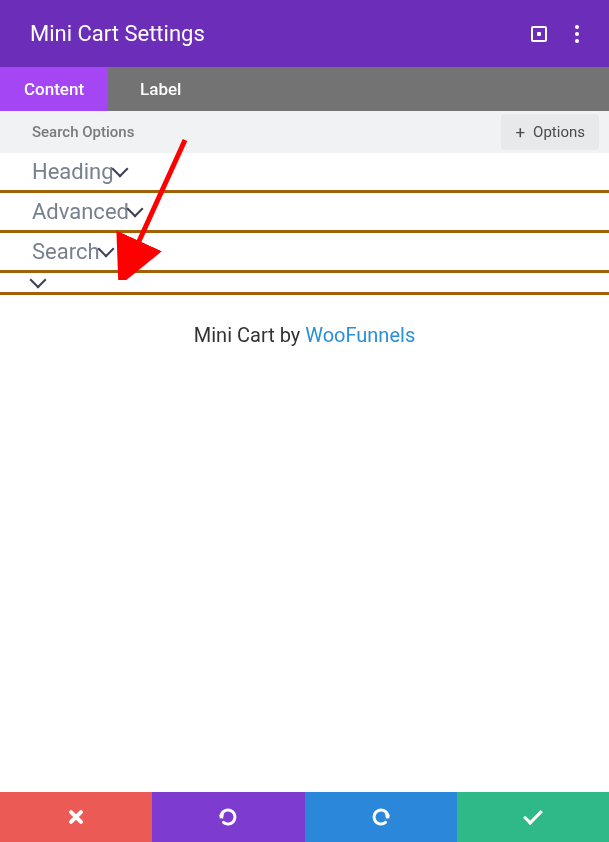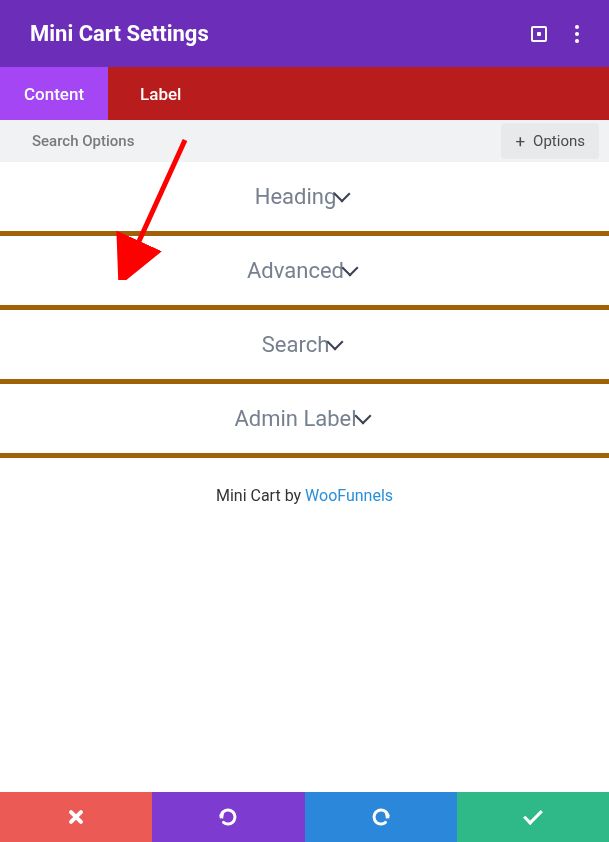--- a/index.html
+++ b/index.html
@@ -1,38 +1,38 @@
 <!DOCTYPE html>
 <html><head>
 <meta charset="utf-8">
 <style>
 *{margin:0;padding:0;box-sizing:border-box;font-family:-apple-system,BlinkMacSystemFont,"Segoe UI",Roboto,sans-serif}
 body{width:609px;height:842px;background:#fff;position:relative;overflow:hidden}
 .header{background:#6c2eb9;height:67px;display:flex;align-items:center;padding:0 30px;justify-content:space-between}
-.header-title{color:#fff;font-size:22px;font-weight:700}
+.header-title{color:#fff;font-size:22px;font-weight:400}
 .header-actions{display:flex;gap:28px;align-items:center}
 .icon-expand{width:16px;height:16px;border:2px solid #fff;position:relative;border-radius:2px}
 .icon-expand::after{content:"";position:absolute;width:4px;height:4px;background:#fff;top:50%;left:50%;transform:translate(-50%,-50%);border-radius:1px}
 .icon-dots{display:flex;flex-direction:column;gap:3px}
 .icon-dots span{width:4px;height:4px;background:#fff;border-radius:50%}
-.tabs{background:#b91c1c;height:53px;display:flex}
+.tabs{background:#737373;height:44px;display:flex}
 .tab{color:#fff;font-size:17px;padding:0 24px;display:flex;align-items:center;cursor:pointer;font-weight:500}
 .tab.active{background:#a446f4}
 .tab:nth-child(2){padding:0 32px}
 .tab:nth-child(3){padding:0 36px}
 .search-bar{background:#f0f2f4;height:42px;display:flex;align-items:center;justify-content:space-between;padding:0 10px 0 32px}
 .search-input{border:none;background:transparent;font-size:15px;color:#7a7a7a;outline:none;width:300px}
 .search-input::placeholder{color:#7a7a7a;font-weight:500}
 .filter-btn{background:#e8e9eb;border:none;padding:9px 14px;border-radius:4px;display:flex;align-items:center;gap:8px;cursor:pointer;color:#4a4a4a;font-size:15px}
 .filter-btn .plus{font-size:17px;line-height:1}
-.section{border-bottom:5px solid #a16207;padding:22px 32px;display:flex;align-items:center;justify-content:center;cursor:pointer}
+.section{border-bottom:3px solid #a16207;padding:6px 32px;display:flex;align-items:center;justify-content:flex-start;cursor:pointer}
 .section-title{font-size:22px;color:#76808f;font-weight:400}
 .chevron{width:12px;height:12px;border-right:2px solid #3a4152;border-bottom:2px solid #3a4152;transform:rotate(45deg);margin-right:6px;margin-top:-5px}
 .section:first-of-type{border-top:1px solid #e8e8e8}
-.footer-text{text-align:center;padding:28px 16px;font-size:16px;color:#333}
+.footer-text{text-align:center;padding:28px 16px;font-size:20px;color:#333}
 .footer-text a{color:#2a8fd9;text-decoration:none}
 .bottom-bar{position:absolute;bottom:0;left:0;right:0;display:flex;height:50px}
 .btn-close{flex:1;background:#eb5a55;display:flex;align-items:center;justify-content:center;cursor:pointer}
 .btn-undo{flex:1;background:#7e3bd0;display:flex;align-items:center;justify-content:center;cursor:pointer}
 .btn-redo{flex:1;background:#2b87da;display:flex;align-items:center;justify-content:center;cursor:pointer}
 .btn-save{flex:1;background:#2fb988;display:flex;align-items:center;justify-content:center;cursor:pointer}
 .x-icon{width:15px;height:15px;position:relative}
 .x-icon::before,.x-icon::after{content:"";position:absolute;width:18px;height:4px;background:#fff;top:50%;left:50%;border-radius:2px}
 .x-icon::before{transform:translate(-50%,-50%) rotate(45deg)}
 .x-icon::after{transform:translate(-50%,-50%) rotate(-45deg)}
@@ -73,21 +73,20 @@
 </div>
 <div class="section">
   <div class="section-title">Advanced</div>
   <div class="chevron"></div>
 </div>
 <div class="section">
   <div class="section-title">Search</div>
   <div class="chevron"></div>
 </div>
 <div class="section">
-  <div class="section-title">Admin Label</div>
   <div class="chevron"></div>
 </div>
 
 <div class="footer-text">
   <span>Mini Cart by </span><a href="#">WooFunnels</a>
 </div>
 
 <svg class="arrow" width="130" height="150">
   <defs>
     <marker id="ah" markerWidth="10" markerHeight="10" refX="2" refY="5" orient="auto">

